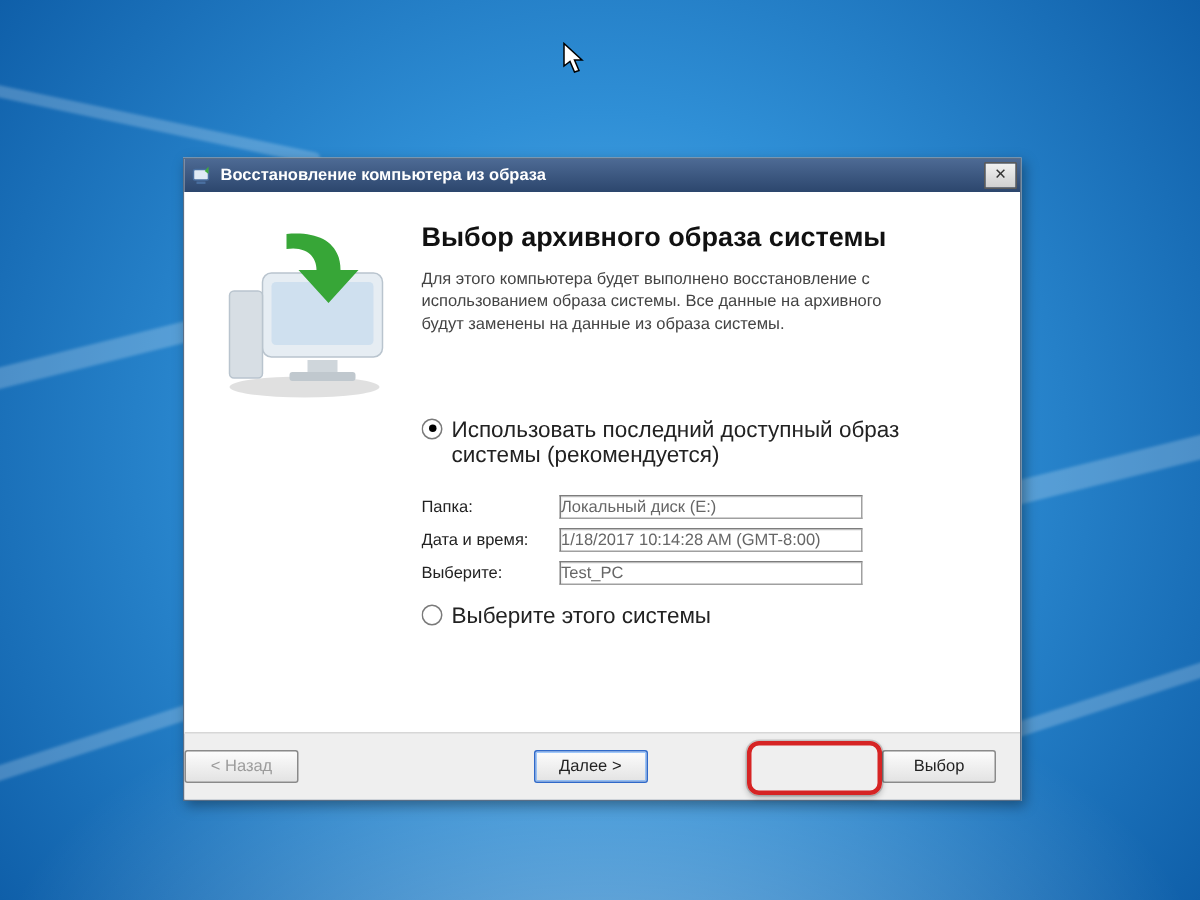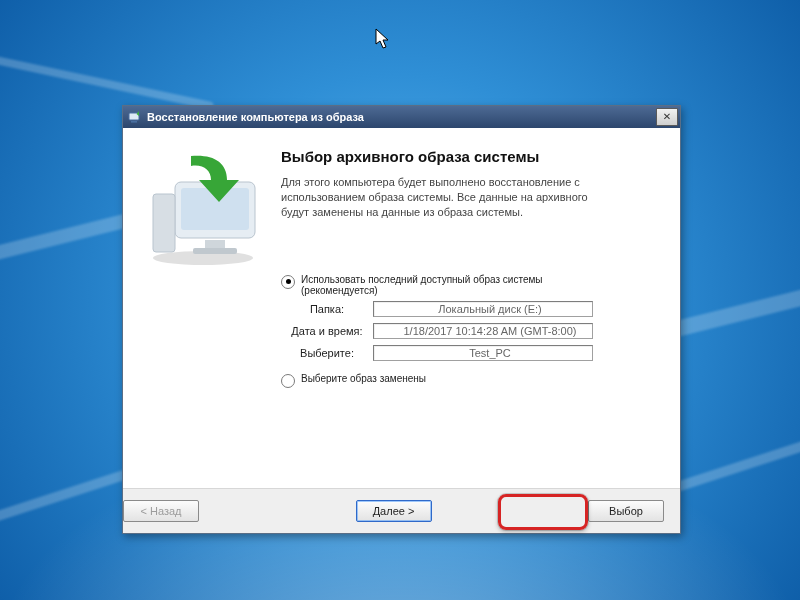--- a/index.html
+++ b/index.html
@@ -40,34 +40,34 @@
     position:absolute;left:0;right:0;top:22px;bottom:44px;display:flex;
     background:#fff;
   }
   .leftpane{
     width:158px;flex:none;background:#fff;position:relative;
   }
   .hero{position:absolute;left:8px;top:20px;width:140px;height:120px;}
   .rightpane{
     flex:1;padding:14px 20px 0 0;color:#333;
   }
-  .heading{font-size:15px;font-weight:bold;color:#111;margin:6px 0 10px 0;}
+  .heading{font-size:18px;font-weight:bold;color:#111;margin:6px 0 10px 0;}
   .desc{font-size:11px;color:#444;line-height:1.35;max-width:320px;}
 
   .opts{margin-top:54px;}
   .radio-row{display:flex;align-items:flex-start;gap:6px;margin-bottom:2px;}
   .radio{width:12px;height:12px;border:1px solid #7a7a7a;border-radius:50%;background:#fff;display:inline-flex;align-items:center;justify-content:center;margin-top:1px;}
   .radio.checked::after{content:"";width:5px;height:5px;border-radius:50%;background:#000;}
-  .radio-label{font-size:10px;color:#222;max-width:300px;}
+  .radio-label{font-size:15px;color:#222;max-width:300px;}
 
-  .fields{margin:5px 0 12px 0;text-align:center;}
+  .fields{margin:18px 0 12px 0;}
   .field{display:flex;align-items:center;margin-bottom:6px;}
   .flabel{width:92px;font-size:11px;color:#222;}
   .finput{
-    width:196px;font-size:11px;padding:1px 4px 1px 18px;
+    width:196px;font-size:11px;padding:1px 4px 1px 0;
     background:#fff;border:1px solid #a0a0a0;border-top-color:#7d7d7d;border-left-color:#7d7d7d;
     box-shadow:inset 1px 1px 0 rgba(0,0,0,.06);color:#666;
   }
 
   .footer{
     position:absolute;left:0;right:0;bottom:0;height:44px;
     background:#efefef;border-top:1px solid #d7d7d7;
     display:flex;align-items:center;justify-content:space-between;padding-right:16px;gap:8px;
   }
   .wbtn{
@@ -147,21 +147,21 @@
               <span class="finput">1/18/2017 10:14:28 AM (GMT-8:00)</span>
             </div>
             <div class="field">
               <span class="flabel">Выберите:</span>
               <span class="finput">Test_PC</span>
             </div>
           </div>
 
           <div class="radio-row">
             <span class="radio"></span>
-            <span class="radio-label">Выберите образ заменены</span>
+            <span class="radio-label">Выберите этого системы</span>
           </div>
         </div>
       </div>
     </div>
 
     <div class="footer">
       <button class="wbtn disabled">&lt; Назад</button>
       <button class="wbtn primary" id="nextbtn">Далее &gt;</button>
       <button class="wbtn">Выбор</button>
     </div>

